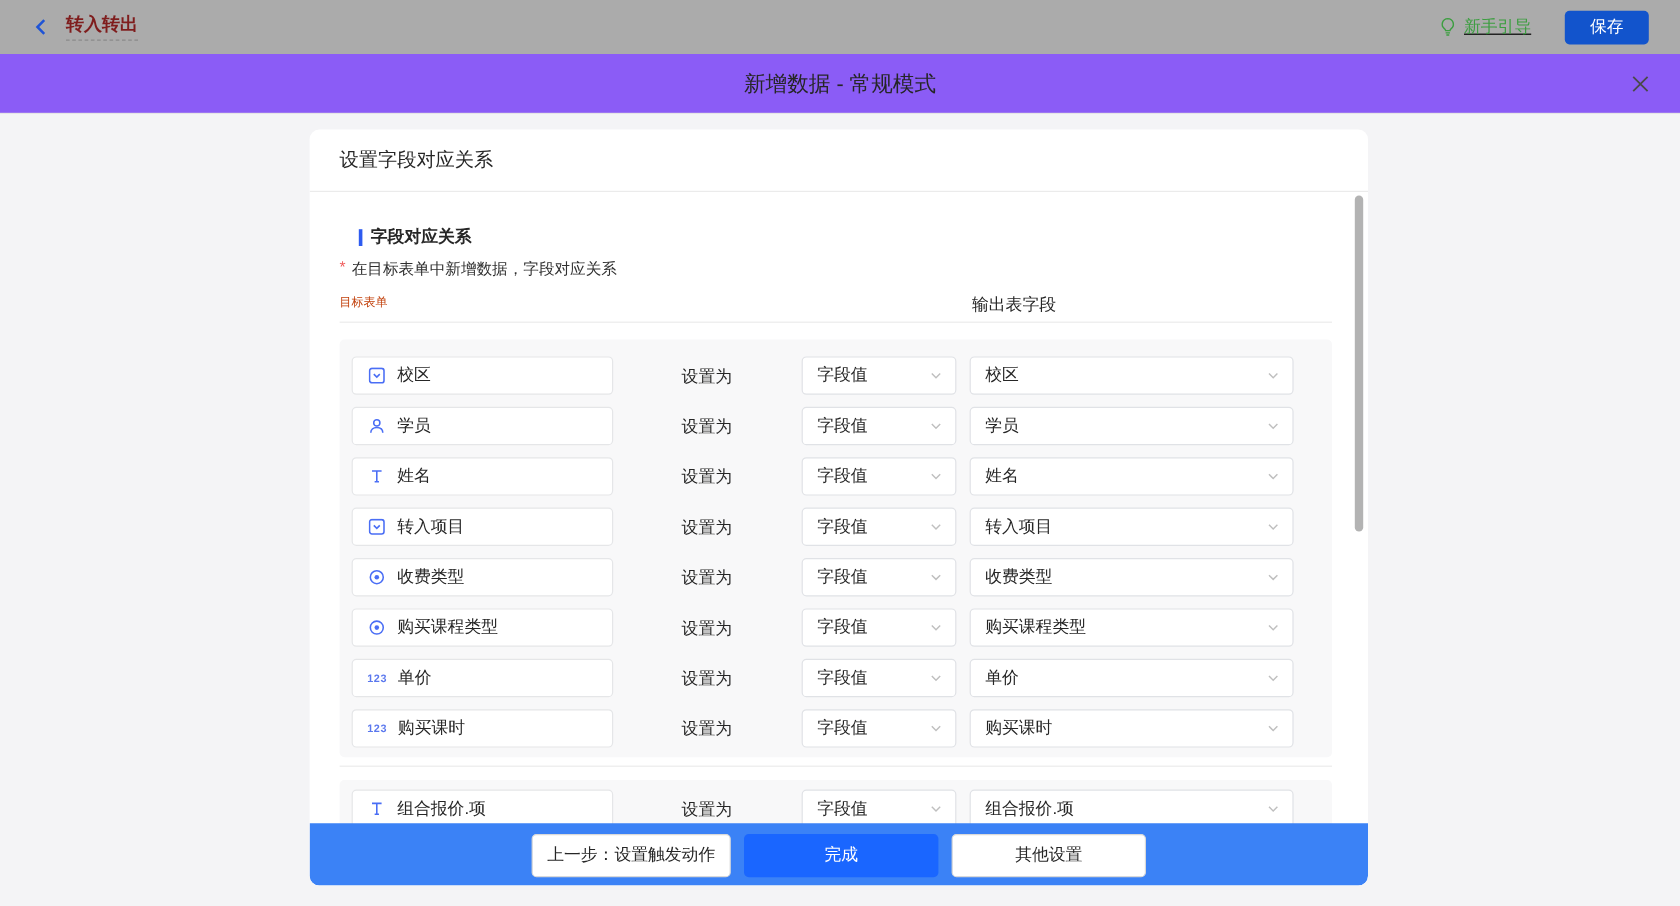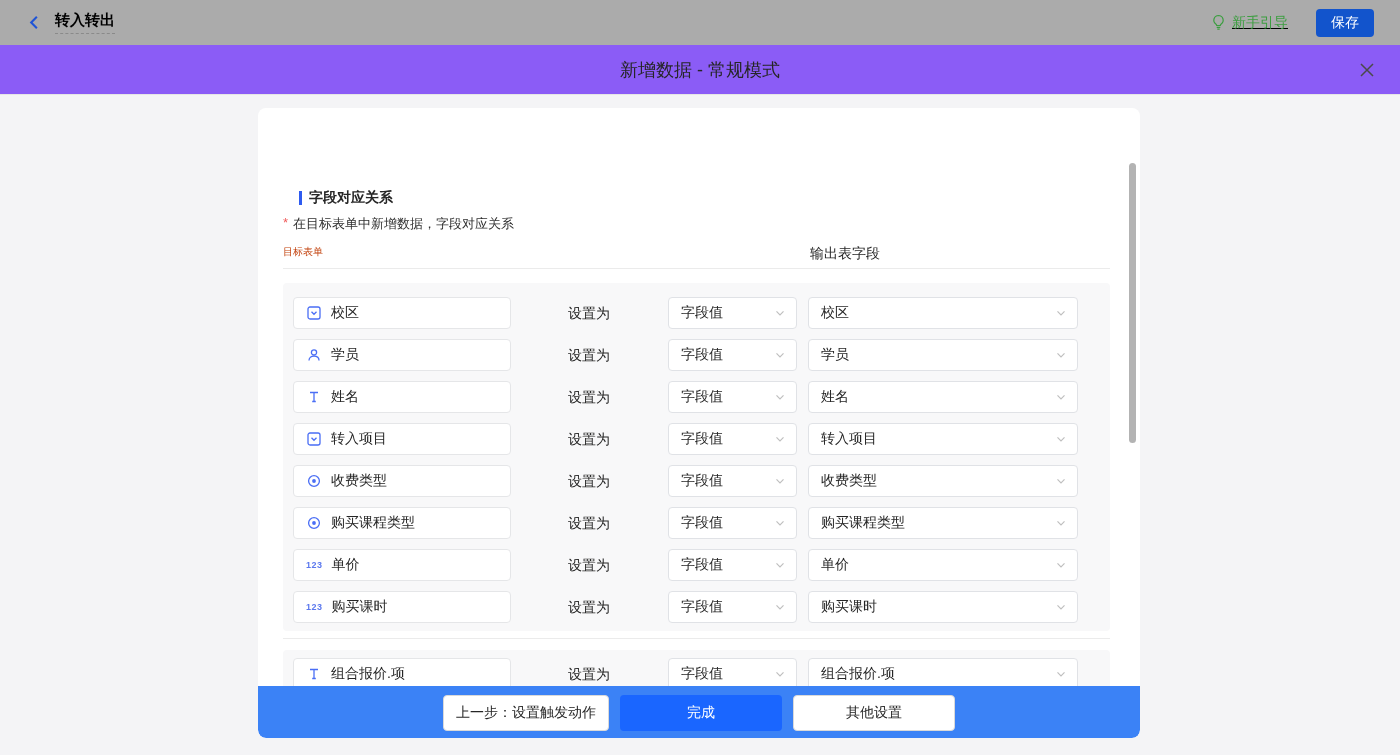--- a/index.html
+++ b/index.html
@@ -3,28 +3,28 @@
 <meta charset="utf-8">
 <style>
   * { margin:0; padding:0; box-sizing:border-box; }
   html,body { width:1400px; height:755px; overflow:hidden;
     font-family:"Liberation Sans","DejaVu Sans",sans-serif; background:#f4f4f6; }
 
   
   .topbar { position:relative; width:100%; height:45px; background:#ababab;
     display:flex; align-items:center; }
   .back-btn { display:flex; align-items:center; gap:12px; margin-left:26px; cursor:pointer; }
-  .back-label { font-size:15px; font-weight:700; color:#000000;
+  .back-label { font-size:15px; font-weight:700; color:#7f1d1d;
     border-bottom:1px dashed #8a8a8a; padding-bottom:3px; }
   .topbar-title { position:absolute; left:0; right:0; text-align:center;
     font-size:15px; color:#303030; pointer-events:none; }
   .topbar-right { position:absolute; right:26px; display:flex; align-items:center; gap:28px; }
   .guide-link { display:flex; align-items:center; gap:6px; cursor:pointer;text-decoration:underline; }
   .guide-label { font-size:14px; color:#3c9e40; }
-  .save-btn { width:58px; height:28px; background:#1254cc; color:#fff; font-size:14px;
+  .save-btn { width:70px; height:28px; background:#1254cc; color:#fff; font-size:14px;
     border:none; border-radius:4px; cursor:pointer; font-family:Liberation Serif, serif; }
 
   
   .dialog-header { position:relative; width:100%; height:50px; background:#8b5cf6;
     border-bottom:1px solid #e6e6e6; display:flex; align-items:center; justify-content:center; }
   .dialog-title { font-size:18px; color:#262626; font-weight:500; }
   .close-btn { position:absolute; right:24px; top:16px; width:18px; height:18px; cursor:pointer; }
 
   
   .content { position:relative; width:100%; height:660px; background:#f4f4f6; }
@@ -108,20 +108,21 @@
   <div class="dialog-title">新增数据 - 常规模式</div>
   <span class="close-btn">
     <svg width="18" height="18" viewBox="0 0 18 18">
         <path d="M3 3l12 12M15 3L3 15" stroke="#4a4a4a" stroke-width="1.5"></path>
       </svg>
   </span>
 </div>
 
 <div class="content">
   <div class="card">
+    <div class="card-header">设置字段对应关系</div>
 
     <div class="section-row">
       <span class="section-bar"></span>
       <span class="section-title">字段对应关系</span>
     </div>
 
     <div class="note-row">
       <span class="note-star">*</span>
       <span class="note-text">在目标表单中新增数据，字段对应关系</span>
     </div>

